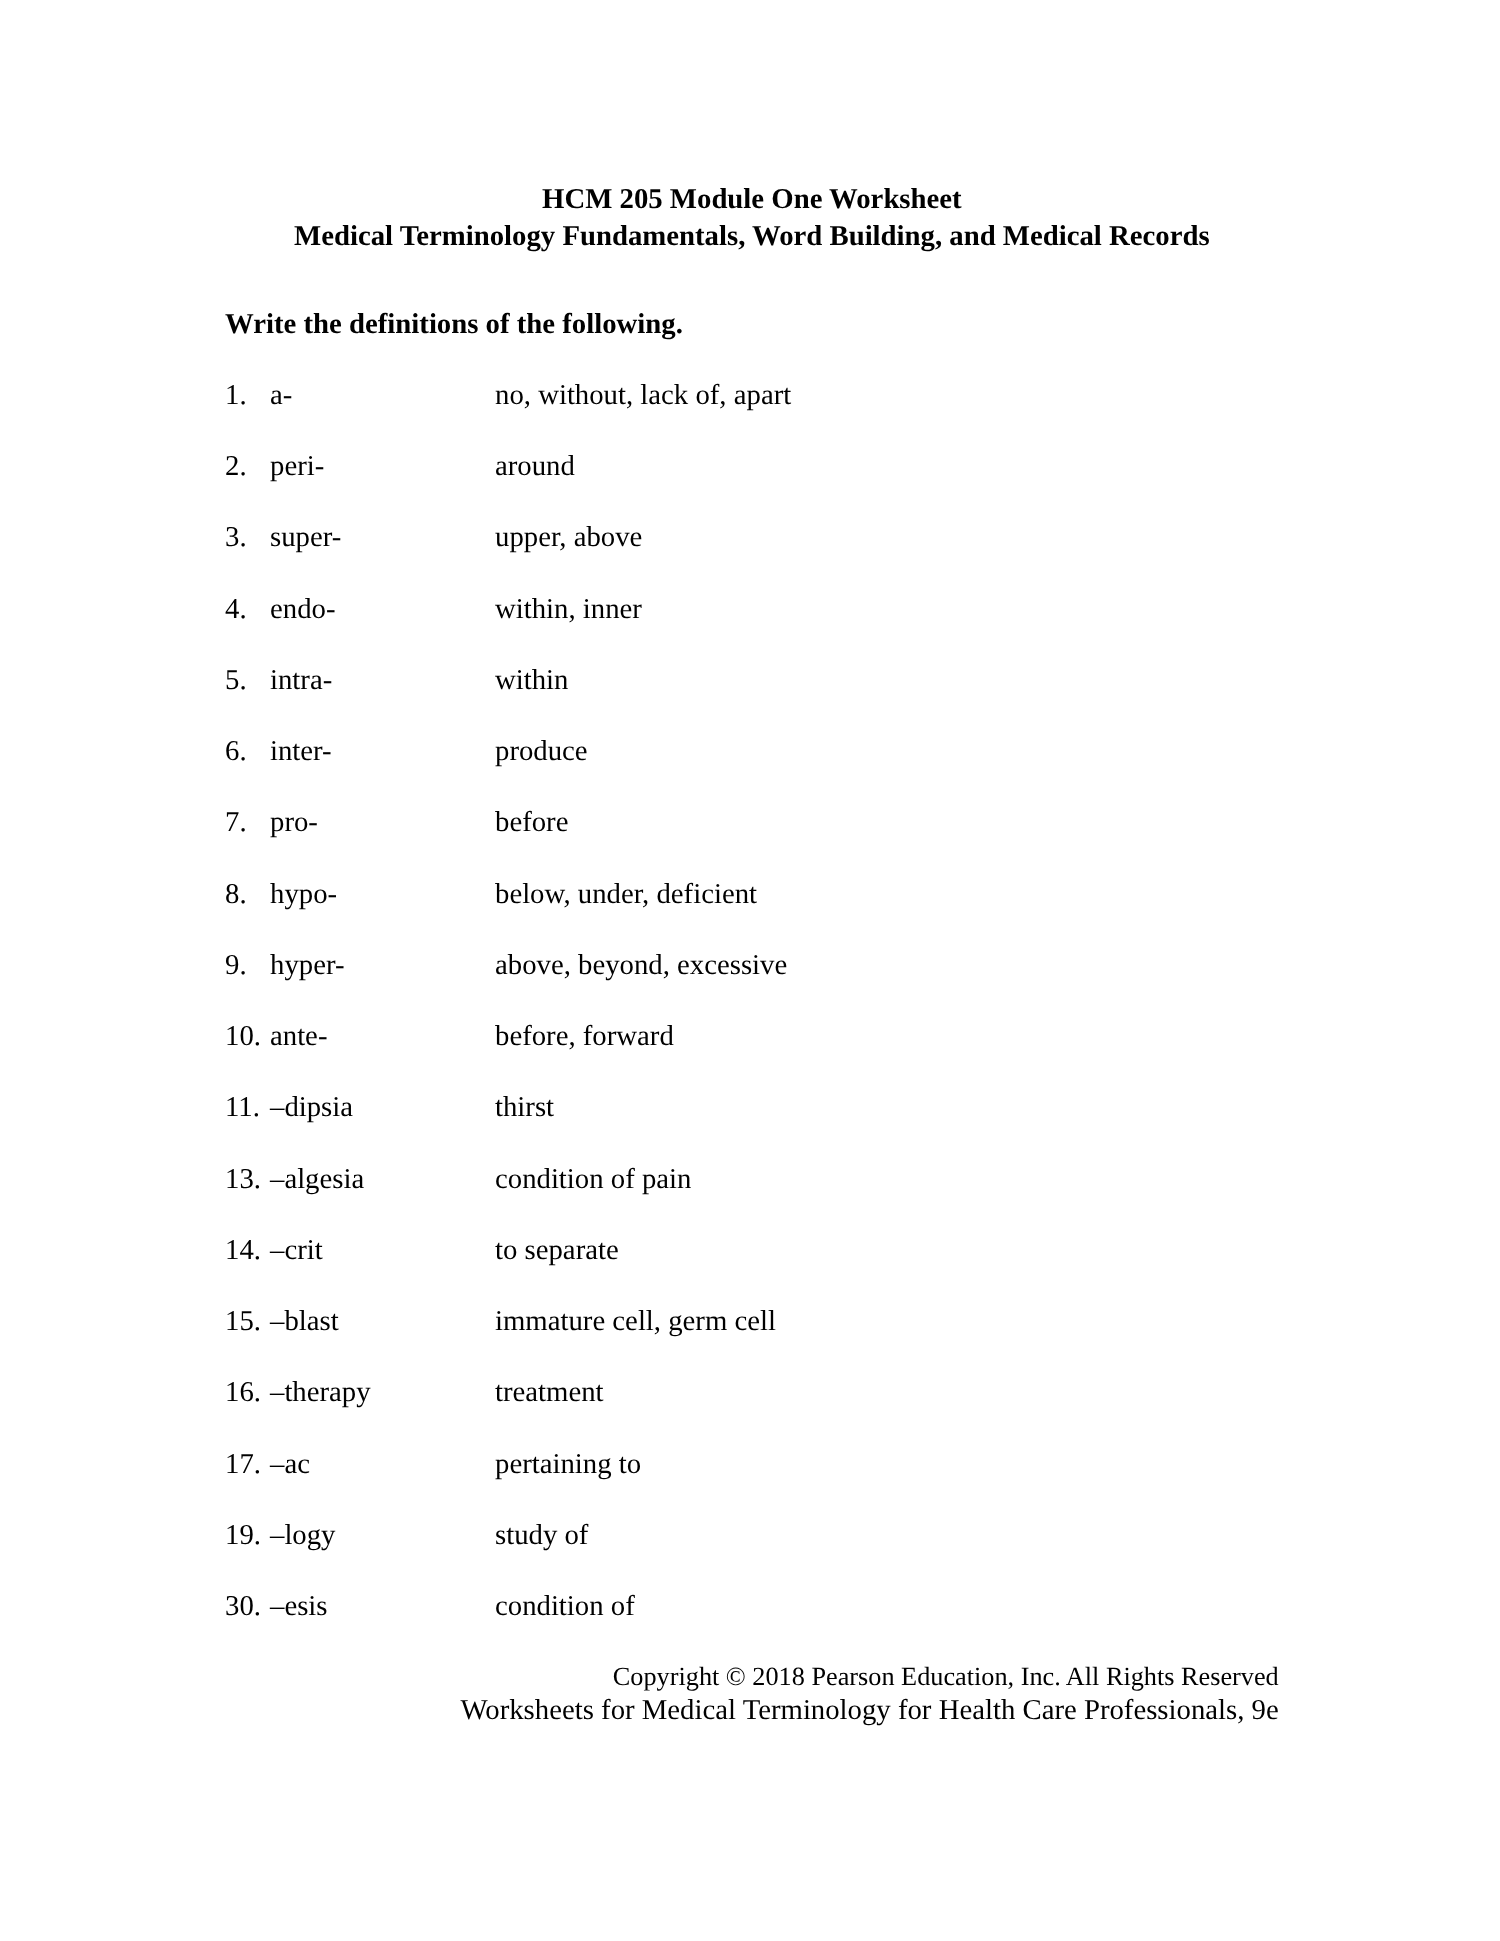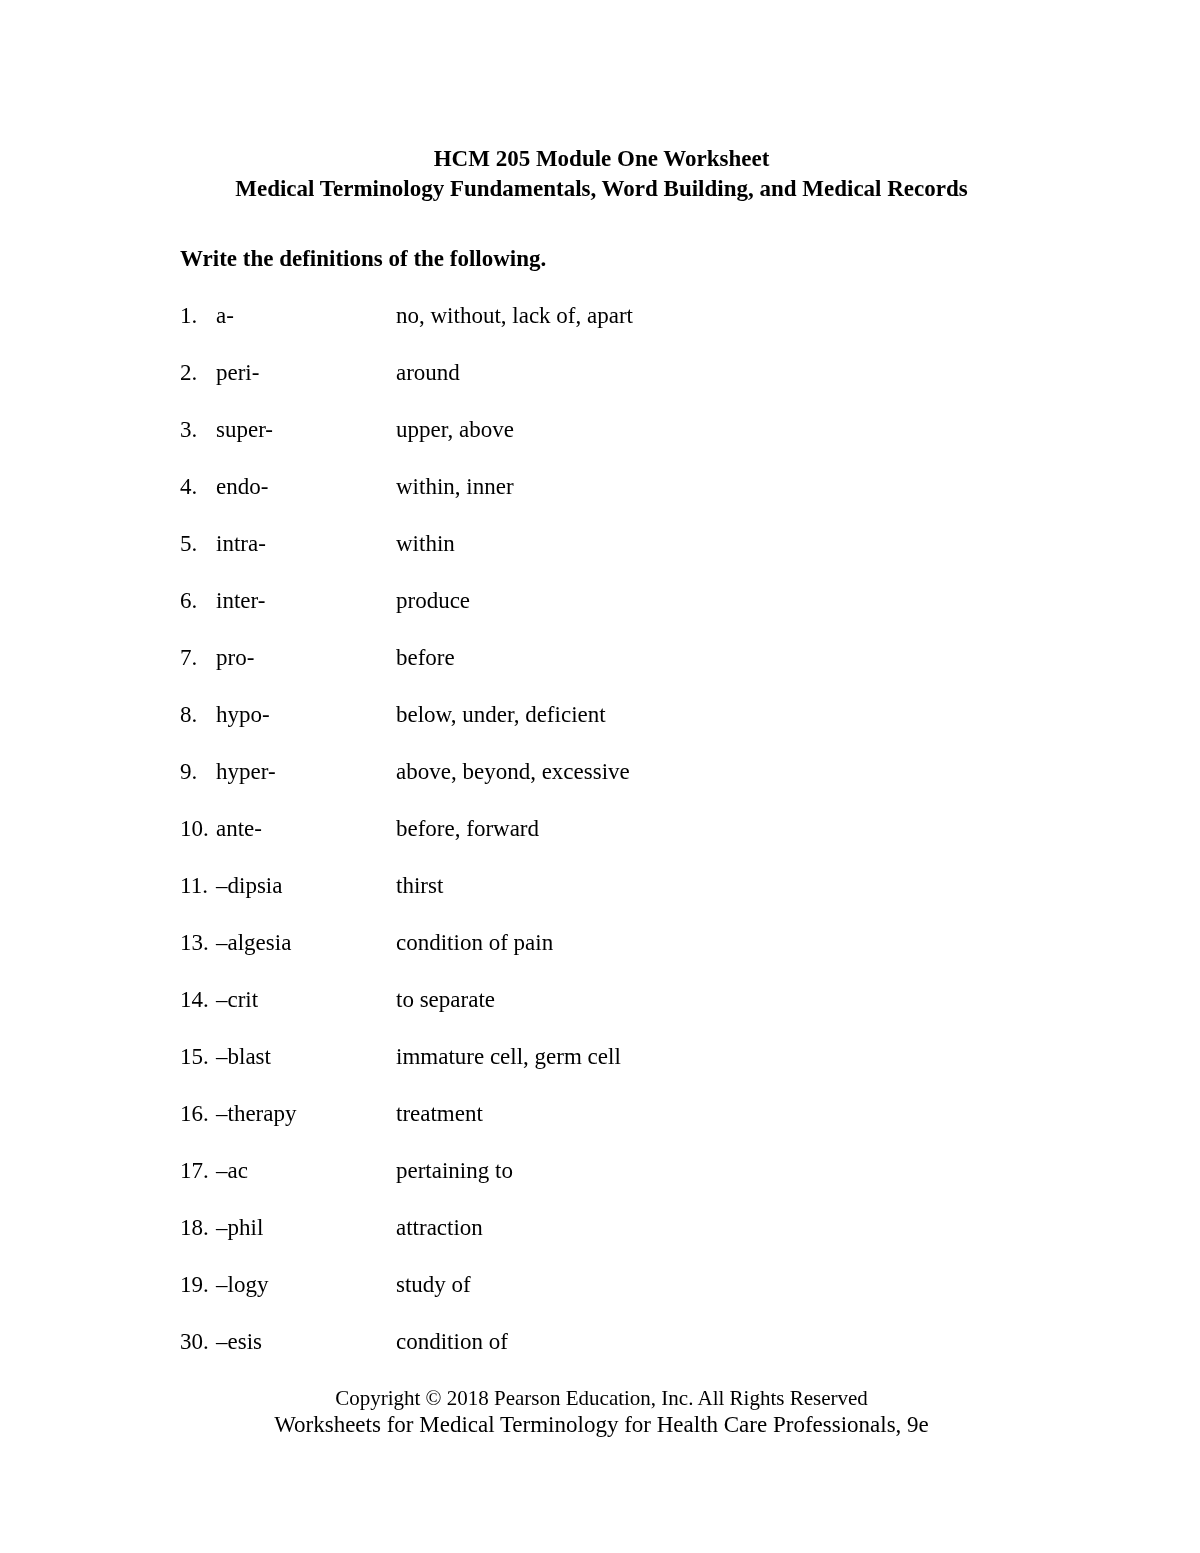--- a/index.html
+++ b/index.html
@@ -47,21 +47,21 @@
     flex: 0 0 36px;
   }
   .item-term {
     flex: 0 0 174px;
   }
   .item-def {
     flex: 1 1 auto;
     padding-left: 6px;
   }
   .footer {
-    text-align: center;
+    text-align: right;
     margin-top: 24px;
   }
   .footer-line1 {
     font-size: 21px;
     line-height: 26px;
   }
   .footer-line2 {
     font-size: 23px;
     line-height: 27px;
   }
@@ -152,25 +152,20 @@
         <span class="item-num">16.</span>
         <span class="item-term">–therapy</span>
         <span class="item-def">treatment</span>
       </div>
       <div class="item-row">
         <span class="item-num">17.</span>
         <span class="item-term">–ac</span>
         <span class="item-def">pertaining to</span>
       </div>
       <div class="item-row">
-        <span class="item-num">18.</span>
-        <span class="item-term">–phil</span>
-        <span class="item-def">attraction</span>
-      </div>
-      <div class="item-row">
         <span class="item-num">19.</span>
         <span class="item-term">–logy</span>
         <span class="item-def">study of</span>
       </div>
       <div class="item-row">
         <span class="item-num">30.</span>
         <span class="item-term">–esis</span>
         <span class="item-def">condition of</span>
       </div>
     </div>

